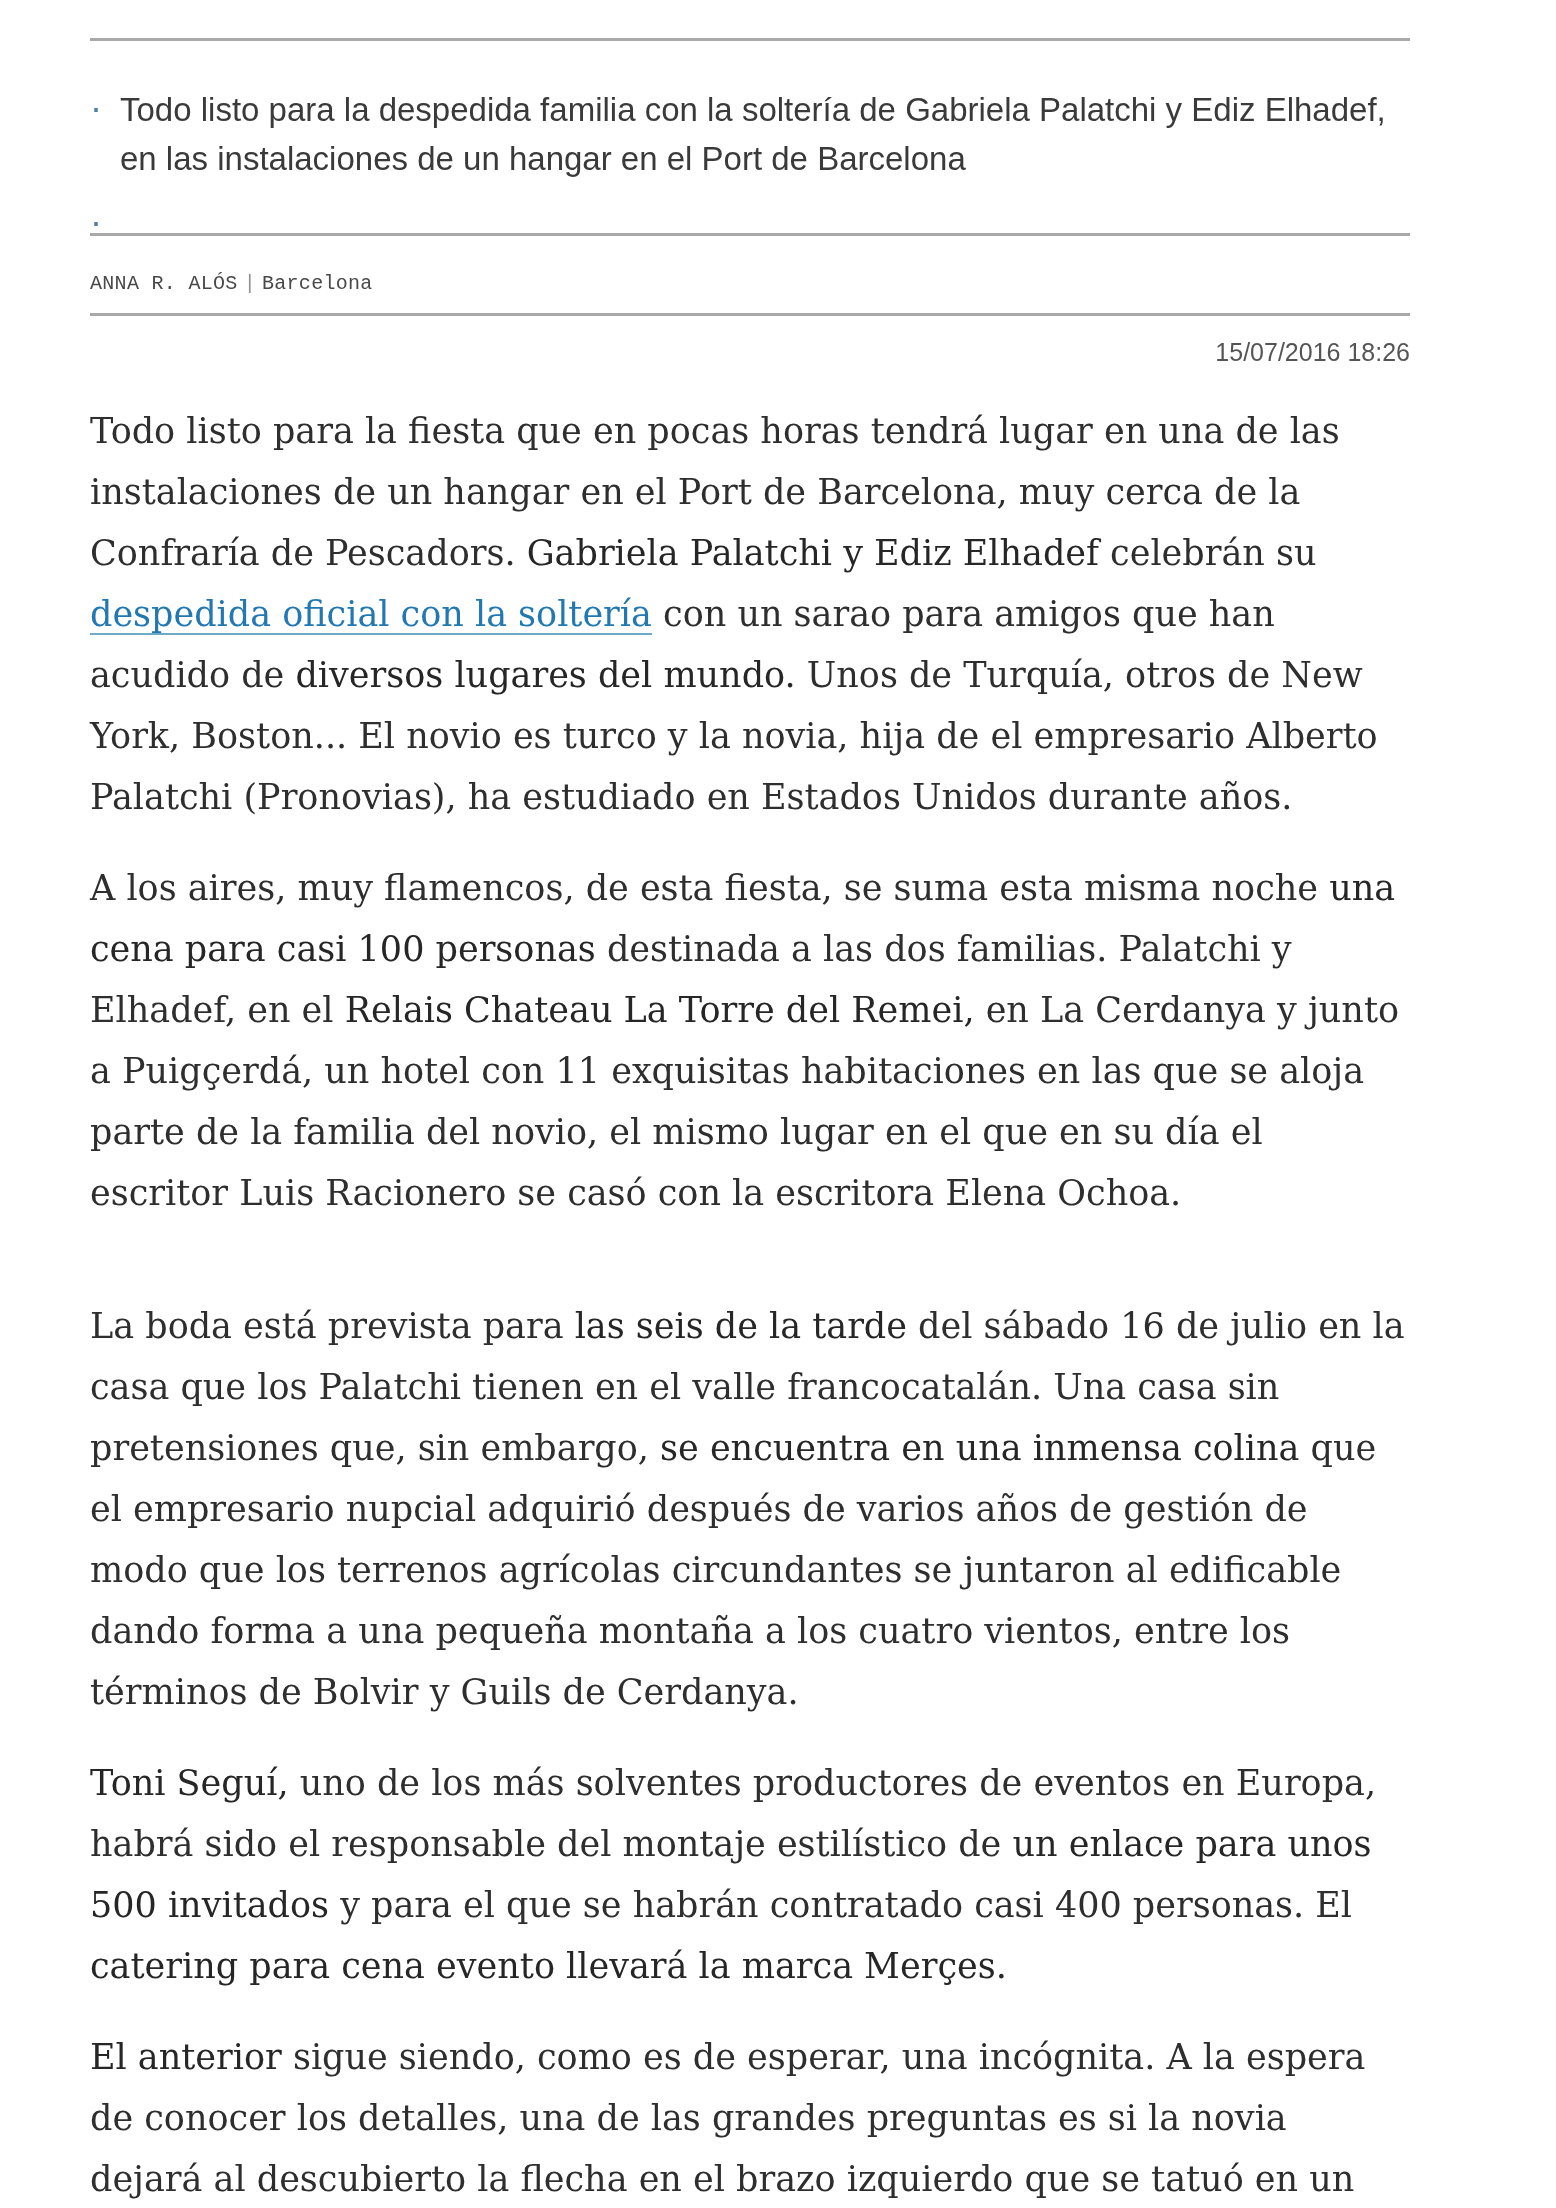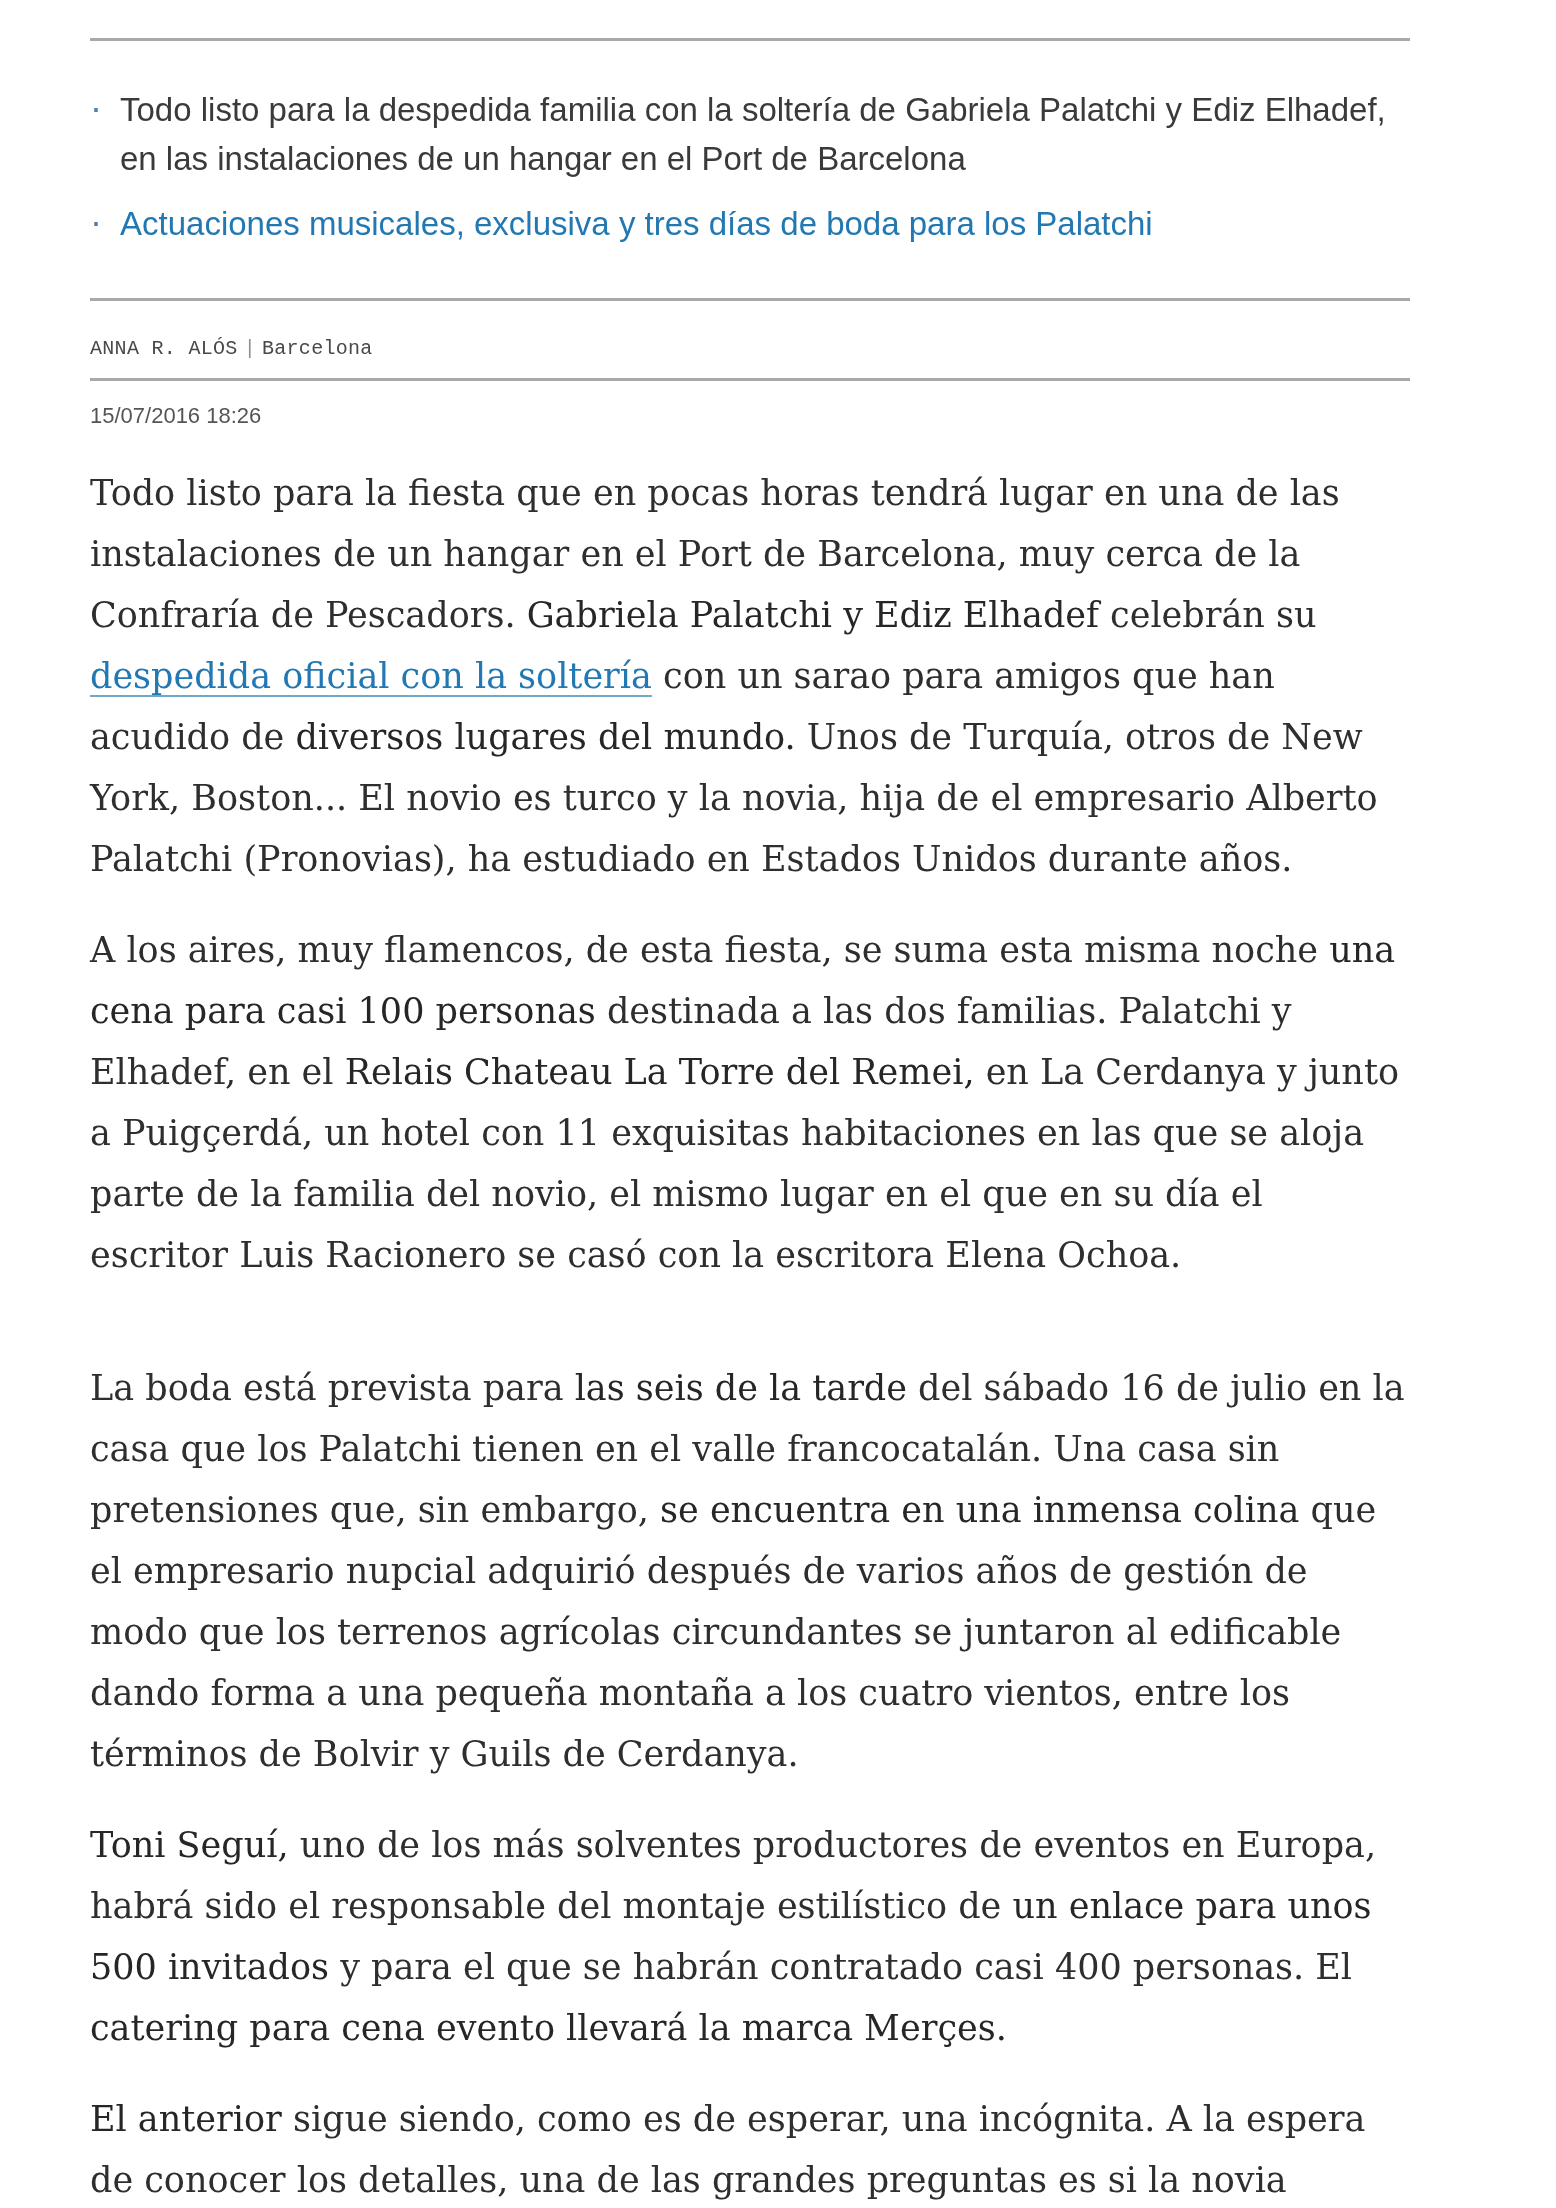--- a/index.html
+++ b/index.html
@@ -63,23 +63,24 @@
     margin: 34px 0 15px 0;
     letter-spacing: 0.3px;
   }
   .byline .sep {
     color: #8f8f8f;
     margin: 0 6px;
     font-weight: 300;
   }
   .timestamp {
     font-family: "Liberation Sans", sans-serif;
-    font-size: 22px;
+    font-size: 25px;
     color: var(--date, #555555);
     margin: 22px 0 0 0;
+    text-align: right;
   }
   
   .article-body {
     margin-top: 34px;
   }
   .body-p {
     font-family: "DejaVu Serif", serif;
     font-size: 35px;
     line-height: 61px;
     color: var(--body-text, #2e2e2e);
@@ -104,21 +105,21 @@
 </head>
 <body>
 
 <div class="page">
   <div class="content">
 
     <hr class="rule">
 
     <ul class="summary" id="summary-list">
         <li><span class="dot">·</span><span>Todo listo para la despedida familia con la soltería de Gabriela Palatchi y Ediz Elhadef, en las instalaciones de un hangar en el Port de Barcelona</span></li>
-        <li><span class="dot">·</span><a>Actuaciones musicales, exclusiva y tres días de boda para los Palatchi</a></li>
+        <li><span class="dot">·</span></li>
       </ul>
 
     <hr class="rule">
 
     <div class="byline">
       <span>ANNA R. ALÓS</span><span class="sep">|</span><span>Barcelona</span>
     </div>
 
     <hr class="rule">
 

